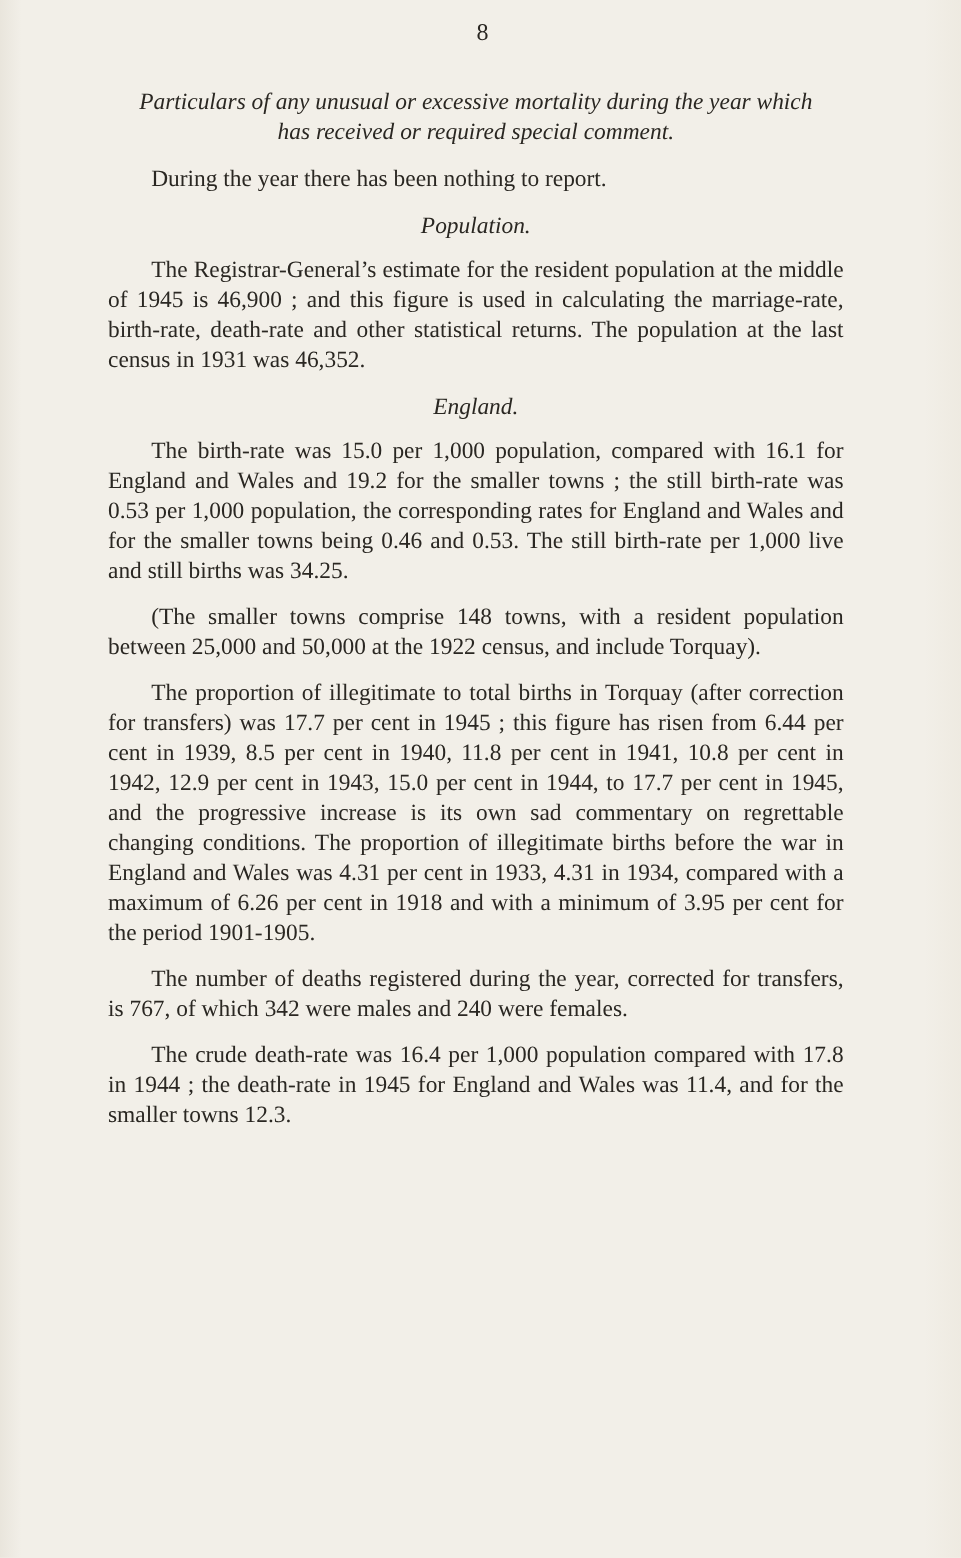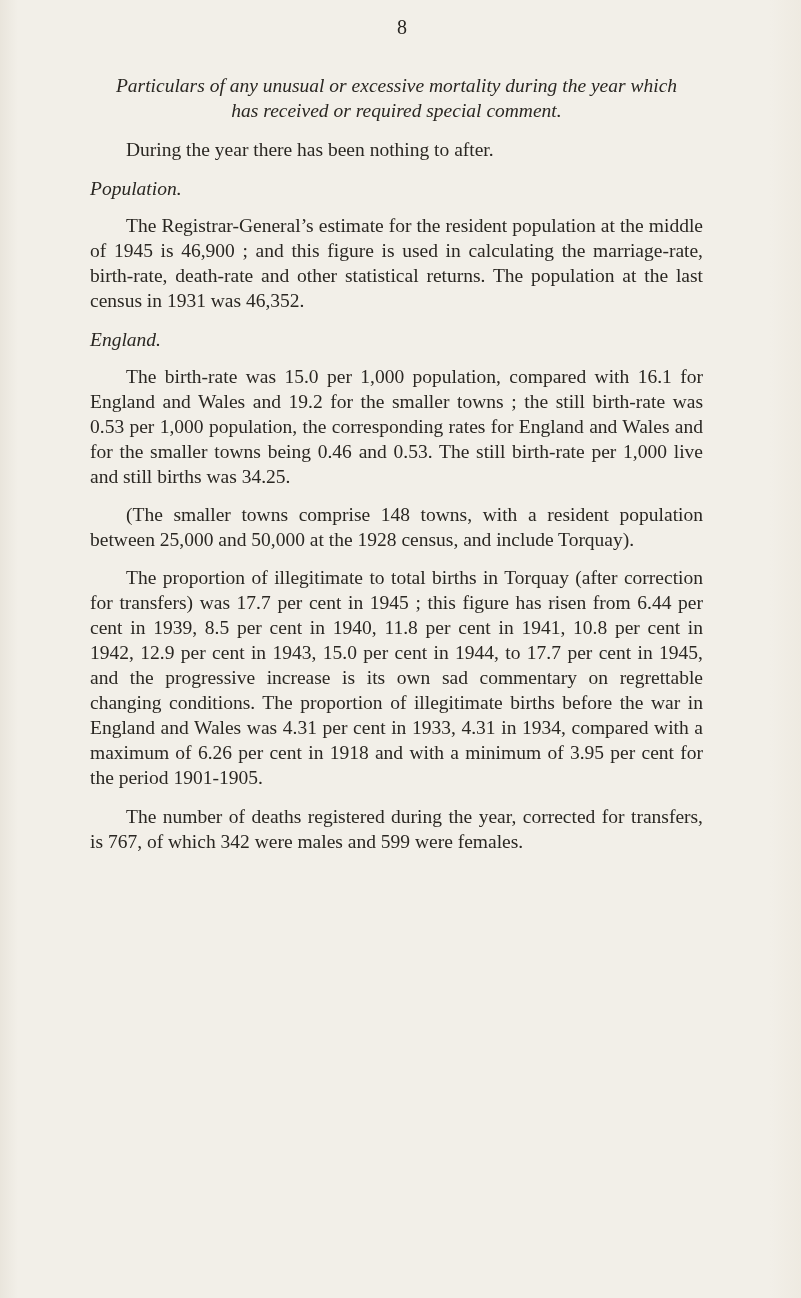--- a/index.html
+++ b/index.html
@@ -30,21 +30,21 @@
   }
   .section {
     margin: 0 12px 14px 0;
   }
   .section-heading {
     font-style: italic;
     font-weight: normal;
     font-size: 19.5px;
     line-height: 25px;
     margin: 0 0 12px 0;
-    text-align: left;
+    text-align: center;
   }
   .section-heading.centered {
     text-align: center;
     padding: 0 10px;
     margin-bottom: 14px;
   }
   .section p {
     font-size: 19.5px;
     line-height: 25px;
     margin: 0 0 13px 0;
@@ -54,35 +54,36 @@
 </style>
 </head>
 <body>
 
 <div class="page">
 
   <div class="page-number">8</div>
 
   <div class="section">
     <h2 class="section-heading centered">Particulars of any unusual or excessive mortality during the year which has received or required special comment.</h2>
-    <p>During the year there has been nothing to after.</p>
+    <p>During the year there has been nothing to report.</p>
   </div>
 
   <div class="section">
     <h2 class="section-heading">Population.</h2>
     <p>The Registrar-General’s estimate for the resident population at the middle of 1945 is 46,900 ; and this figure is used in calculating the marriage-rate, birth-rate, death-rate and other statistical returns. The population at the last census in 1931 was 46,352.</p>
   </div>
 
   <div class="section">
     <h2 class="section-heading">England.</h2>
     <p>The birth-rate was 15.0 per 1,000 population, compared with 16.1 for England and Wales and 19.2 for the smaller towns ; the still birth-rate was 0.53 per 1,000 population, the corresponding rates for England and Wales and for the smaller towns being 0.46 and 0.53. The still birth-rate per 1,000 live and still births was 34.25.</p>
-    <p>(The smaller towns comprise 148 towns, with a resident population between 25,000 and 50,000 at the 1928 census, and include Torquay).</p>
+    <p>(The smaller towns comprise 148 towns, with a resident population between 25,000 and 50,000 at the 1922 census, and include Torquay).</p>
     <p>The proportion of illegitimate to total births in Torquay (after correction for transfers) was 17.7 per cent in 1945 ; this figure has risen from 6.44 per cent in 1939, 8.5 per cent in 1940, 11.8 per cent in 1941, 10.8 per cent in 1942, 12.9 per cent in 1943, 15.0 per cent in 1944, to 17.7 per cent in 1945, and the progressive increase is its own sad commentary on regrettable changing conditions. The proportion of illegitimate births before the war in England and Wales was 4.31 per cent in 1933, 4.31 in 1934, compared with a maximum of 6.26 per cent in 1918 and with a minimum of 3.95 per cent for the period 1901-1905.</p>
   </div>
 
   <div class="section">
   </div>
 
   <div class="section">
-    <p>The number of deaths registered during the year, corrected for transfers, is 767, of which 342 were males and 599 were females.</p>
+    <p>The number of deaths registered during the year, corrected for transfers, is 767, of which 342 were males and 240 were females.</p>
+    <p>The crude death-rate was 16.4 per 1,000 population compared with 17.8 in 1944 ; the death-rate in 1945 for England and Wales was 11.4, and for the smaller towns 12.3.</p>
   </div>
 
 </div>
 
 </body></html>

